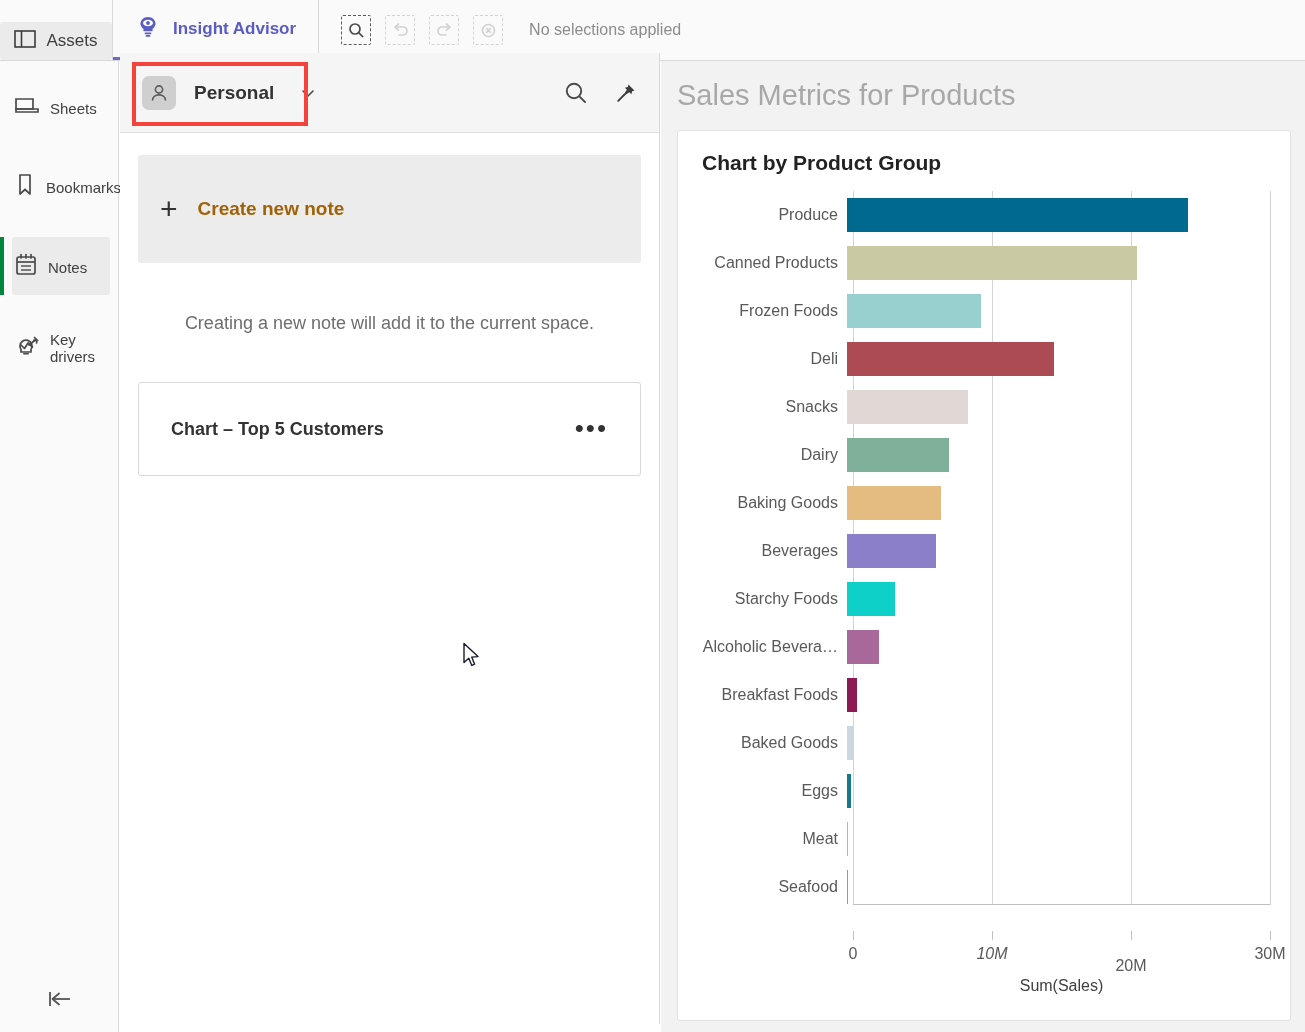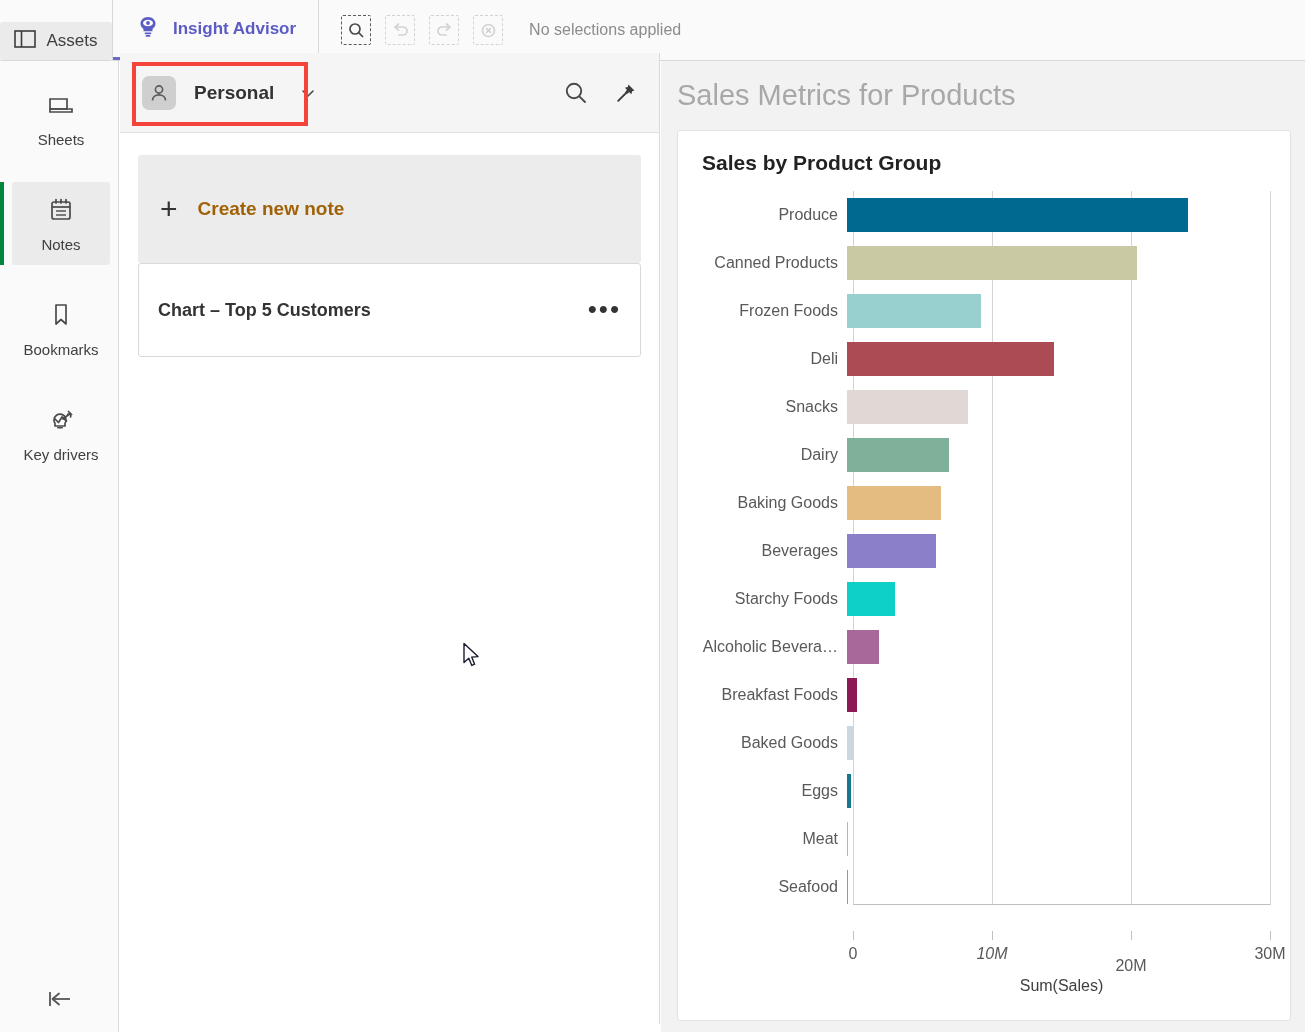--- a/index.html
+++ b/index.html
@@ -49,21 +49,21 @@
   .sel-icon.disabled .dashbox { border-color: #d2d2d2; }
   .no-sel-text { font-size: 16px; color: #8c8c8c; margin-left: 12px; }
 
   
   .rail {
     position: absolute; top: 61px; left: 0; width: 119px; height: 971px;
     background: #fafafa; border-right: 1px solid #d9d9d9;
   }
   .rail-item {
     position: relative; margin: 0 8px 0 12px; padding: 14px 0 12px;
-    display: flex; flex-direction: column; align-items: center; gap: 8px;
+    display: flex; flex-direction: row; align-items: center; gap: 8px;
     border-radius: 3px; cursor: pointer;
   }
   .rail-item + .rail-item { margin-top: 22px; }
   .rail-item.active { background: #ebebeb; }
   .rail-item.active::before {
     content: ""; position: absolute; left: -12px; top: 0; bottom: 0;
     width: 4px; background: #00873d;
   }
   .rail-label { font-size: 15px; color: #404040; }
   .rail-collapse {
@@ -98,21 +98,21 @@
   .notes-body { padding: 22px 18px 0; }
   .create-note {
     background: #ececec; border-radius: 3px; height: 108px;
     display: flex; align-items: center; padding: 0 22px; gap: 20px; cursor: pointer;
   }
   .create-note-label { font-size: 19px; color: #a16207; font-weight: bold; }
   .plus { font-size: 30px; color: #333; line-height: 1; font-weight: 300; }
   .hint { text-align: center; font-size: 18px; color: #6e6e6e; margin: 50px 0 48px; }
   .note-card {
     border: 1px solid #d9d9d9; border-radius: 3px; height: 94px; background: #fff;
-    display: flex; align-items: center; padding: 0 19px; cursor: pointer;
+    display: flex; align-items: center; padding: 0 32px; cursor: pointer;
   }
   .note-title { font-size: 18px; color: #333; font-weight: bold; }
   .note-dots { margin-left: auto; font-size: 26px; color: #333; letter-spacing: 2px; cursor: pointer; line-height: 0.6; }
 
   
   .content {
     position: absolute; top: 61px; left: 661px; width: 644px; height: 971px;
     background: #f2f2f2; padding: 18px 14px 14px 16px;
   }
   .content-title { font-size: 29px; color: #a8a8a8; margin-bottom: 18px; }
@@ -215,42 +215,42 @@
     <div class="rail-item" style="margin-top:18px">
       <span>
         <svg width="30" height="26" viewBox="0 0 30 26">
           <path d="M4 6h17v10H4z" fill="none" stroke="#4a4a4a" stroke-width="1.7"></path>
           <path d="M4 16h22v3H4z" fill="none" stroke="#4a4a4a" stroke-width="1.7"></path>
         </svg>
       </span>
       <span class="rail-label">Sheets</span>
     </div>
 
+    <div class="rail-item">
+      <span>
+        <svg width="26" height="28" viewBox="0 0 26 28">
+          <path d="M8 4h10v19l-5-4.5L8 23z" fill="none" stroke="#4a4a4a" stroke-width="1.7" stroke-linejoin="round"></path>
+        </svg>
+      </span>
+      <span class="rail-label">Bookmarks</span>
+    </div>
+
     <div class="rail-item active">
       <span>
         <svg width="28" height="28" viewBox="0 0 28 28">
           <rect x="5" y="6" width="18" height="17" rx="2" fill="none" stroke="#4a4a4a" stroke-width="1.7"></rect>
           <line x1="5" y1="11" x2="23" y2="11" stroke="#4a4a4a" stroke-width="1.7"></line>
           <line x1="9" y1="3.5" x2="9" y2="7" stroke="#4a4a4a" stroke-width="1.7" stroke-linecap="round"></line>
           <line x1="14" y1="3.5" x2="14" y2="7" stroke="#4a4a4a" stroke-width="1.7" stroke-linecap="round"></line>
           <line x1="19" y1="3.5" x2="19" y2="7" stroke="#4a4a4a" stroke-width="1.7" stroke-linecap="round"></line>
           <line x1="9" y1="15" x2="19" y2="15" stroke="#4a4a4a" stroke-width="1.4"></line>
           <line x1="9" y1="19" x2="19" y2="19" stroke="#4a4a4a" stroke-width="1.4"></line>
         </svg>
       </span>
       <span class="rail-label">Notes</span>
-    </div>
-
-    <div class="rail-item">
-      <span>
-        <svg width="26" height="28" viewBox="0 0 26 28">
-          <path d="M8 4h10v19l-5-4.5L8 23z" fill="none" stroke="#4a4a4a" stroke-width="1.7" stroke-linejoin="round"></path>
-        </svg>
-      </span>
-      <span class="rail-label">Bookmarks</span>
     </div>
 
     <div class="rail-item">
       <span>
         <svg width="30" height="28" viewBox="0 0 30 28">
           <path d="M8 14a6 6 0 1 1 11 3.4V20h-10v-2.6A6 6 0 0 1 8 14z" fill="none" stroke="#4a4a4a" stroke-width="1.7"></path>
           <rect x="11" y="21" width="6" height="1.6" rx="0.8" fill="#4a4a4a"></rect>
           <path d="M9 13l3.5 3.5L16 11l4.5 4" fill="none" stroke="#4a4a4a" stroke-width="1.7" stroke-linecap="round" stroke-linejoin="round"></path>
           <path d="M22.5 5.5 25 8l-3.3.3M25 8l-.4 3" fill="none" stroke="#4a4a4a" stroke-width="1.7" stroke-linecap="round"></path>
           <path d="M17 13l7-5.5" fill="none" stroke="#4a4a4a" stroke-width="1.7" stroke-linecap="round"></path>
@@ -299,32 +299,33 @@
         </span>
       </div>
       <div class="red-hl"></div>
     </div>
 
     <div class="notes-body">
       <div class="create-note">
         <span class="plus">+</span>
         <span class="create-note-label">Create new note</span>
       </div>
+      <div class="hint">Creating a new note will add it to the current space.</div>
       <div class="note-card">
         <span class="note-title">Chart – Top 5 Customers</span>
         <span class="note-dots">•••</span>
       </div>
     </div>
   </div>
 
   <div class="content">
     <div class="content-title">Sales Metrics for Products</div>
 
     <div class="chart-card">
-      <div class="chart-title">Sales by Product Group</div>
+      <div class="chart-title">Chart by Product Group</div>
 
       <div class="plot">
         <div class="grid-layer" id="gridLayer">
             <div class="gl" style="left: 0%;"></div>
             <div class="gl" style="left: 33.3333%;"></div>
             <div class="gl" style="left: 66.6667%;"></div>
             <div class="gl" style="left: 100%;"></div>
           </div>
         <div class="axis-line"></div>
         <div class="rows" id="barRows">

